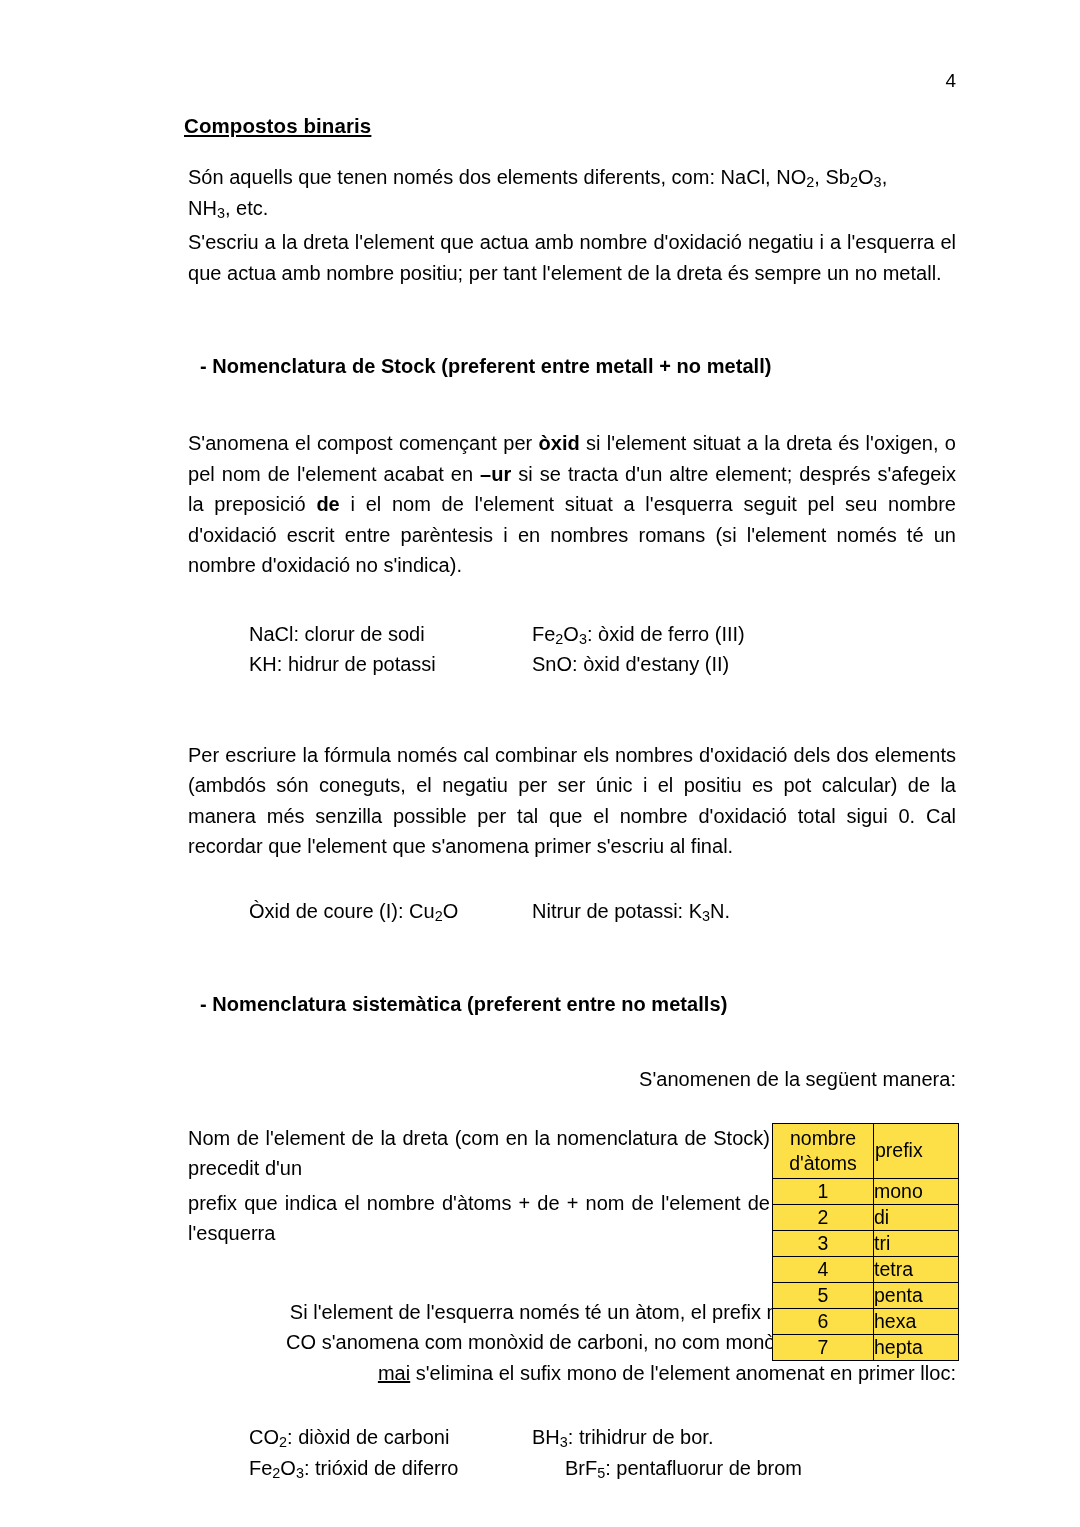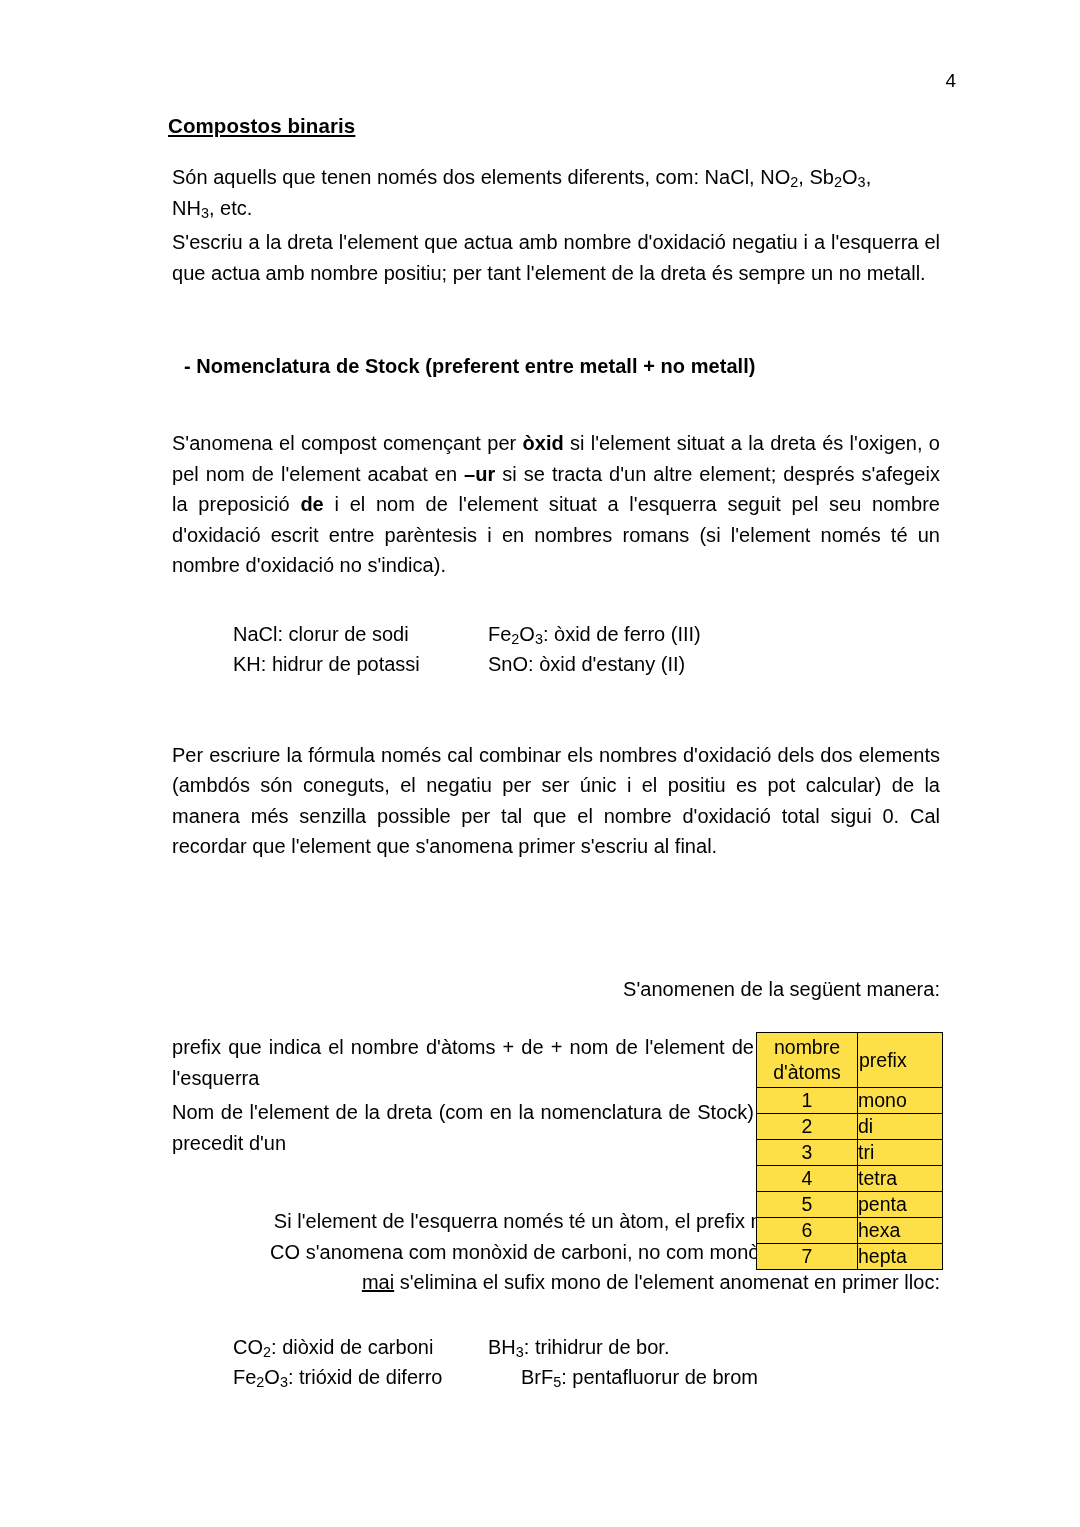--- a/index.html
+++ b/index.html
@@ -22,21 +22,21 @@
     position: absolute;
     top: 70px;
     left: 900px;
     width: 56px;
     text-align: right;
     font-size: 19px;
     line-height: 22px;
   }
   .content {
     position: absolute;
-    left: 168px;
+    left: 184px;
     top: 112px;
     width: 776px;
   }
   .sec-title {
     font-size: 20.5px;
     font-weight: bold;
     text-decoration: underline;
     line-height: 28px;
     margin: 0 0 22px 0;
     letter-spacing: 0.1px;
@@ -78,20 +78,21 @@
   .b { font-weight: bold; }
 
   
   .examples {
     font-size: 20px;
     line-height: 30.5px;
   }
   .ex-row {
     display: flex;
     white-space: nowrap;
+    gap: 28px;
   }
   .ex-col-a {
     flex: 0 0 auto;
     width: 320px;
     padding-left: 65px;
     box-sizing: border-box;
   }
   .ex-col-b {
     flex: 0 0 auto;
   }
@@ -181,23 +182,30 @@
         <div class="ex-col-b">SnO: òxid d'estany (II)</div>
       </div>
     </div>
 
     <div class="gap-56"></div>
 
     <p class="body">Per escriure la fórmula només cal combinar els nombres d'oxidació dels dos elements (ambdós són coneguts, el negatiu per ser únic i el positiu es pot calcular) de la manera més senzilla possible per tal que el nombre d'oxidació total sigui 0. Cal recordar que l'element que s'anomena primer s'escriu al final.</p>
 
     <div class="gap-30"></div>
 
+    <div class="examples">
+      <div class="ex-row">
+        <div class="ex-col-a"><span>Òxid de coure (I): Cu</span><sub>2</sub><span>O</span></div>
+        <div class="ex-col-b"><span>Nitrur de potassi: K</span><sub>3</sub><span>N.</span></div>
+      </div>
+    </div>
 
     <div class="gap-48"></div>
 
+    <div class="sub-title">- Nomenclatura sistemàtica (preferent entre no metalls)</div>
 
     <div class="gap-26"></div>
 
     <p class="body nojust">S'anomenen de la següent manera:</p>
 
     <div class="gap-20"></div>
 
     <div class="wrap-block">
 
       <table class="prefix-table">
@@ -231,22 +239,22 @@
           <td class="c-pre">hexa</td>
         </tr>
         <tr>
           <td class="c-num">7</td>
           <td class="c-pre">hepta</td>
         </tr>
       </tbody>
         </table>
 
       <div class="flow-left">
+        <p class="body">Nom de l'element de la dreta (com en la nomenclatura de Stock) precedit d'un</p>
         <p class="body">prefix que indica el nombre d'àtoms  +  de  +  nom de l'element de l'esquerra</p>
-        <p class="body">Nom de l'element de la dreta (com en la nomenclatura de Stock) precedit d'un</p>
       </div>
 
     </div>
 
     <div class="gap-40"></div>
 
     <p class="body nojust"><span>Si l'element de l'esquerra només té un àtom, el prefix mono es sol eliminar:</span><br><span>CO s'anomena com monòxid de carboni, no com monòxid de monocarboni;</span><br><span class="u">mai</span><span> s'elimina el sufix mono de l'element anomenat en primer lloc:</span></p>
 
     <div class="gap-30"></div>
 

